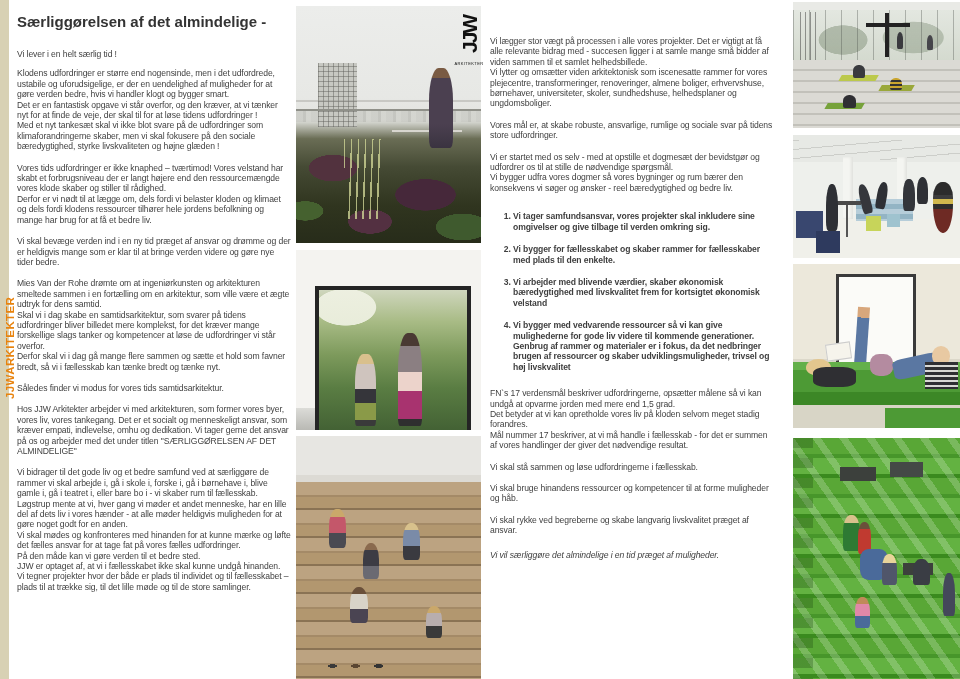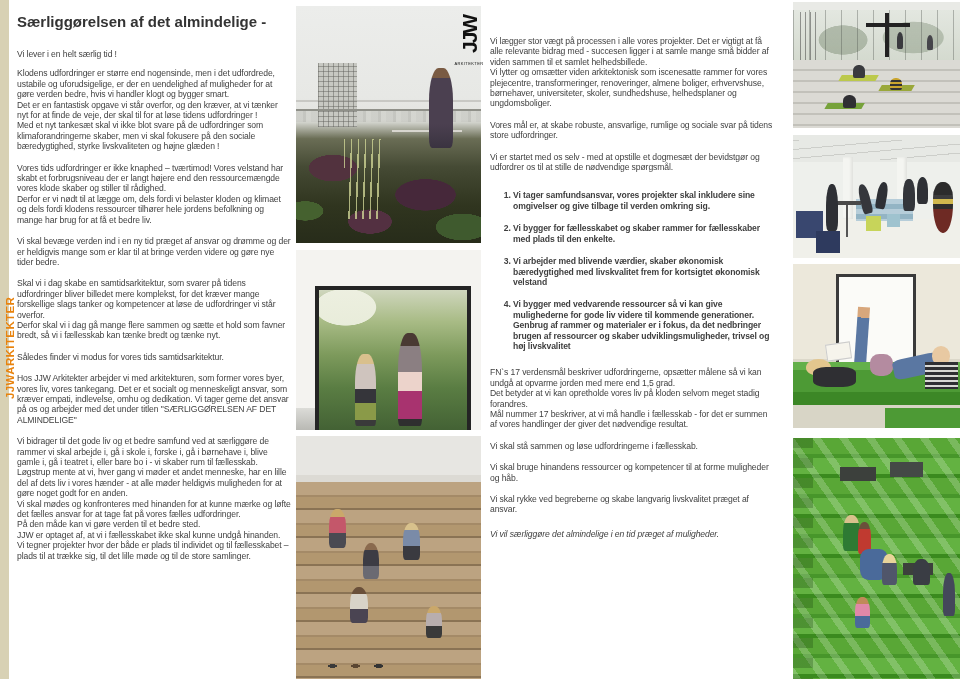--- a/index.html
+++ b/index.html
@@ -197,20 +197,21 @@
         <p>Med et nyt tankesæt skal vi ikke blot svare på de udfordringer som klimaforandringerne skaber, men vi skal fokusere på den sociale bæredygtighed, styrke livskvaliteten og højne glæden !</p>
       </div>
     <div class="tblock">
         <p>Vores tids udfordringer er ikke knaphed – tværtimod! Vores velstand har skabt et forbrugsniveau der er langt højere end den ressourcemængde vores klode skaber og stiller til rådighed.</p>
         <p>Derfor er vi nødt til at lægge om, dels fordi vi belaster kloden og klimaet og dels fordi klodens ressourcer tilhører hele jordens befolkning og mange har brug for at få et bedre liv.</p>
       </div>
     <div class="tblock">
         <p>Vi skal bevæge verden ind i en ny tid præget af ansvar og drømme og der er heldigvis mange som er klar til at bringe verden videre og gøre nye tider bedre.</p>
       </div>
     <div class="tblock">
+        <p>Mies Van der Rohe drømte om at ingeniørkunsten og arkitekturen smeltede sammen i en fortælling om en arkitektur, som ville være et ægte udtryk for dens samtid.</p>
         <p>Skal vi i dag skabe en samtidsarkitektur, som svarer på tidens udfordringer bliver billedet mere komplekst, for det kræver mange forskellige slags tanker og kompetencer at løse de udfordringer vi står overfor.</p>
         <p>Derfor skal vi i dag gå mange flere sammen og sætte et hold som favner bredt, så vi i fællesskab kan tænke bredt og tænke nyt.</p>
       </div>
     <div class="tblock">
         <p>Således finder vi modus for vores tids samtidsarkitektur.</p>
       </div>
     <div class="tblock">
         <p>Hos JJW Arkitekter arbejder vi med arkitekturen, som former vores byer, vores liv, vores tankegang. Det er et socialt og menneskeligt ansvar, som kræver empati, indlevelse, omhu og dedikation. Vi tager gerne det ansvar på os og arbejder med det under titlen "SÆRLIGGØRELSEN AF DET ALMINDELIGE"</p>
       </div>
     <div class="tblock">
@@ -258,20 +259,21 @@
   <div class="col" id="col-right">
     <div class="tblock">
         <p>Vi lægger stor vægt på processen i alle vores projekter. Det er vigtigt at få alle relevante bidrag med - succesen ligger i at samle mange små bidder af viden sammen til et samlet helhedsbillede.</p>
         <p>Vi lytter og omsætter viden arkitektonisk som iscenesatte rammer for vores plejecentre, transformeringer, renoveringer, almene boliger, erhvervshuse, børnehaver, universiteter, skoler, sundhedshuse, helhedsplaner og ungdomsboliger.</p>
       </div>
     <div class="tblock">
         <p>Vores mål er, at skabe robuste, ansvarlige, rumlige og sociale svar på tidens store udfordringer.</p>
       </div>
     <div class="tblock">
         <p>Vi er startet med os selv - med at opstille et dogmesæt der bevidstgør og udfordrer os til at stille de nødvendige spørgsmål.</p>
+        <p>Vi bygger udfra vores dogmer så vores bygninger og rum bærer den konsekvens vi søger og ønsker - reel bæredygtighed og bedre liv.</p>
       </div>
     <ol class="dogmas">
         <li>Vi tager samfundsansvar, vores projekter skal inkludere sine omgivelser og give tilbage til verden omkring sig.</li>
         <li>Vi bygger for fællesskabet og skaber rammer for fællesskaber med plads til den enkelte.</li>
         <li>Vi arbejder med blivende værdier, skaber økonomisk bæredygtighed med livskvalitet frem for kortsigtet økonomisk velstand</li>
         <li>Vi bygger med vedvarende ressourcer så vi kan give mulighederne for gode liv videre til kommende generationer. Genbrug af rammer og materialer er i fokus, da det nedbringer brugen af ressourcer og skaber udviklingsmuligheder, trivsel og høj livskvalitet</li>
       </ol>
     <div class="tblock">
         <p>FN`s 17 verdensmål beskriver udfordringerne, opsætter målene så vi kan undgå at opvarme jorden med mere end 1,5 grad.</p>
         <p>Det betyder at vi kan opretholde vores liv på kloden selvom meget stadig forandres.</p>

